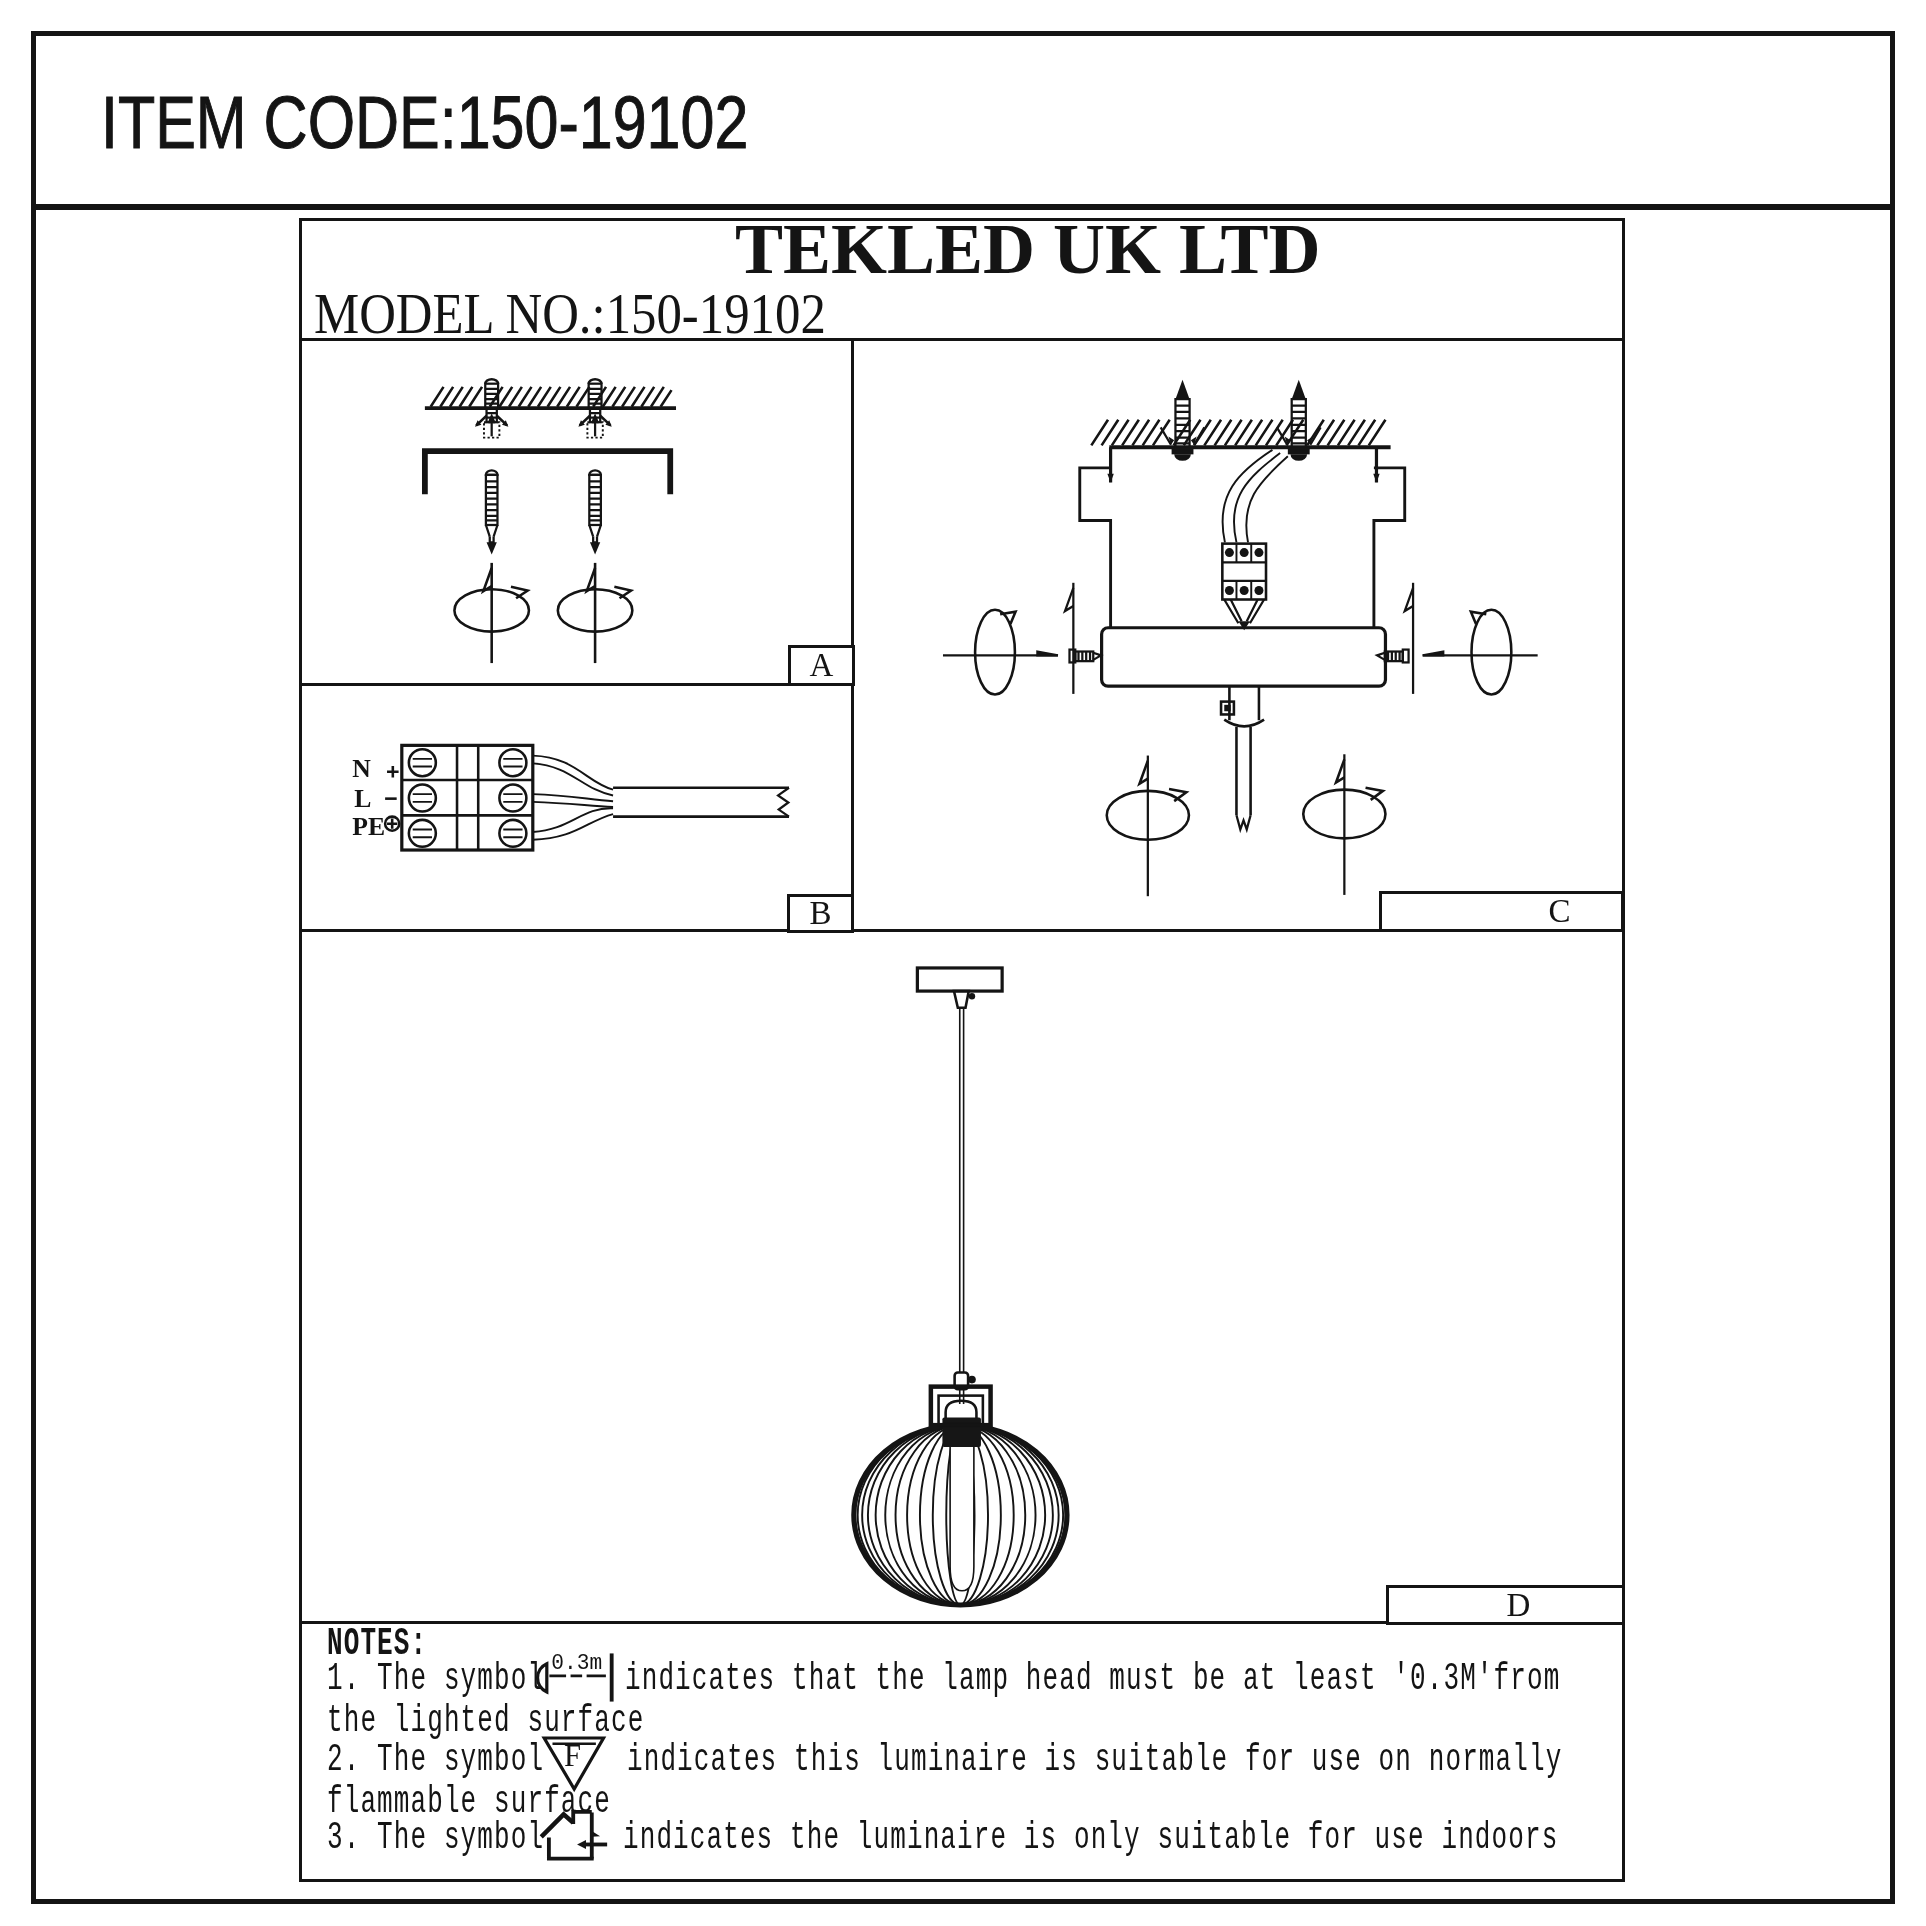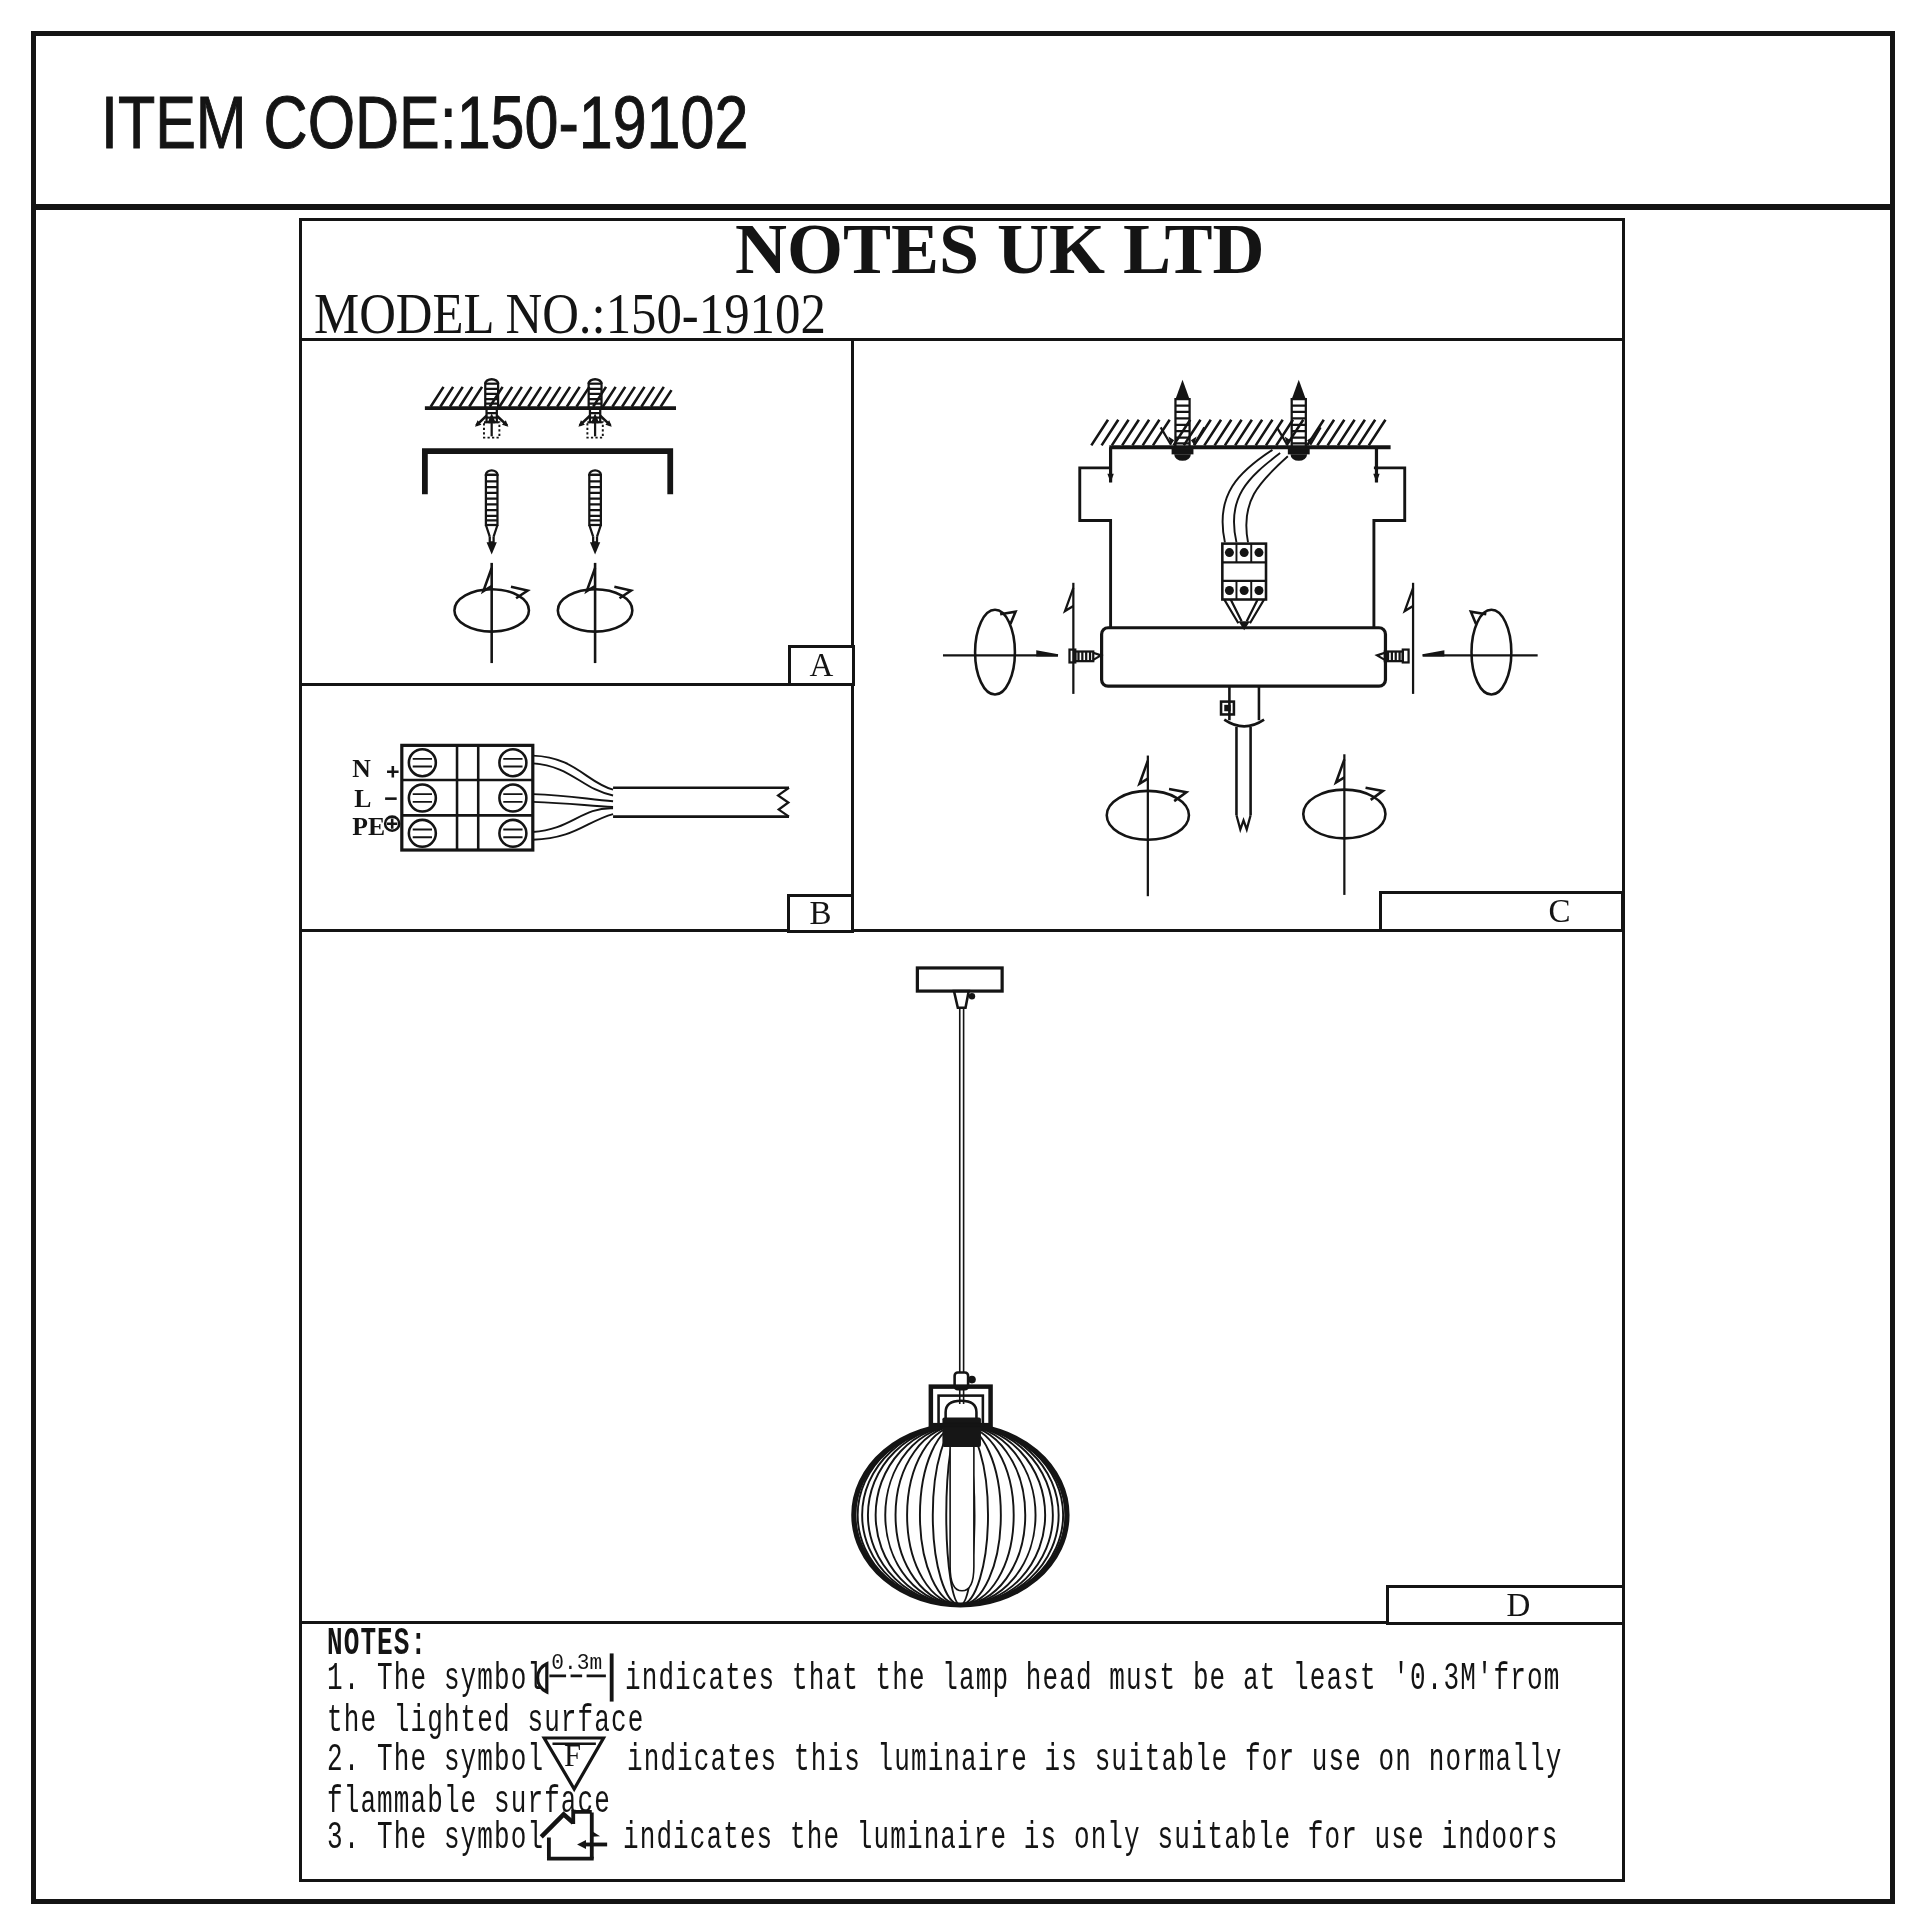--- a/index.html
+++ b/index.html
@@ -18,21 +18,21 @@
 <body>
 
 <div class="abs" style="left:31px;top:31px;width:1864px;height:1873px;border:5.8px solid #141414;"></div>
 
 <div class="abs" style="left:31px;top:204px;width:1864px;height:5.8px;background:#141414;"></div>
 
 <div class="abs ink" id="itemcode" style="left:101px;top:80px;font-family:'Liberation Sans',sans-serif;font-weight:400;font-size:74px;-webkit-text-stroke:1px #141414;transform:scaleX(0.824);transform-origin:0 0;">ITEM CODE:150-19102</div>
 
 <div class="abs" style="left:299px;top:218px;width:1326px;height:1664px;border:3.2px solid #141414;"></div>
 
-<div class="abs ink" id="tekled" style="left:735px;top:208px;font-family:'Liberation Serif',serif;font-weight:700;font-size:72px;">NOTES UK LTD</div>
+<div class="abs ink" id="tekled" style="left:735px;top:208px;font-family:'Liberation Serif',serif;font-weight:700;font-size:72px;">TEKLED UK LTD</div>
 <div class="abs ink" id="modelno" style="left:314px;top:280px;font-family:'Liberation Serif',serif;font-size:58px;transform:scaleX(0.876);transform-origin:0 0;">MODEL NO.:150-19102</div>
 
 <div class="abs" style="left:299px;top:338px;width:1326px;height:3.2px;background:#141414;"></div>
 
 <div class="abs" style="left:851px;top:338px;width:3.2px;height:594px;background:#141414;"></div>
 
 <div class="abs" style="left:299px;top:683px;width:556px;height:3.2px;background:#141414;"></div>
 
 <div class="abs" style="left:299px;top:929px;width:1326px;height:3.2px;background:#141414;"></div>
 

